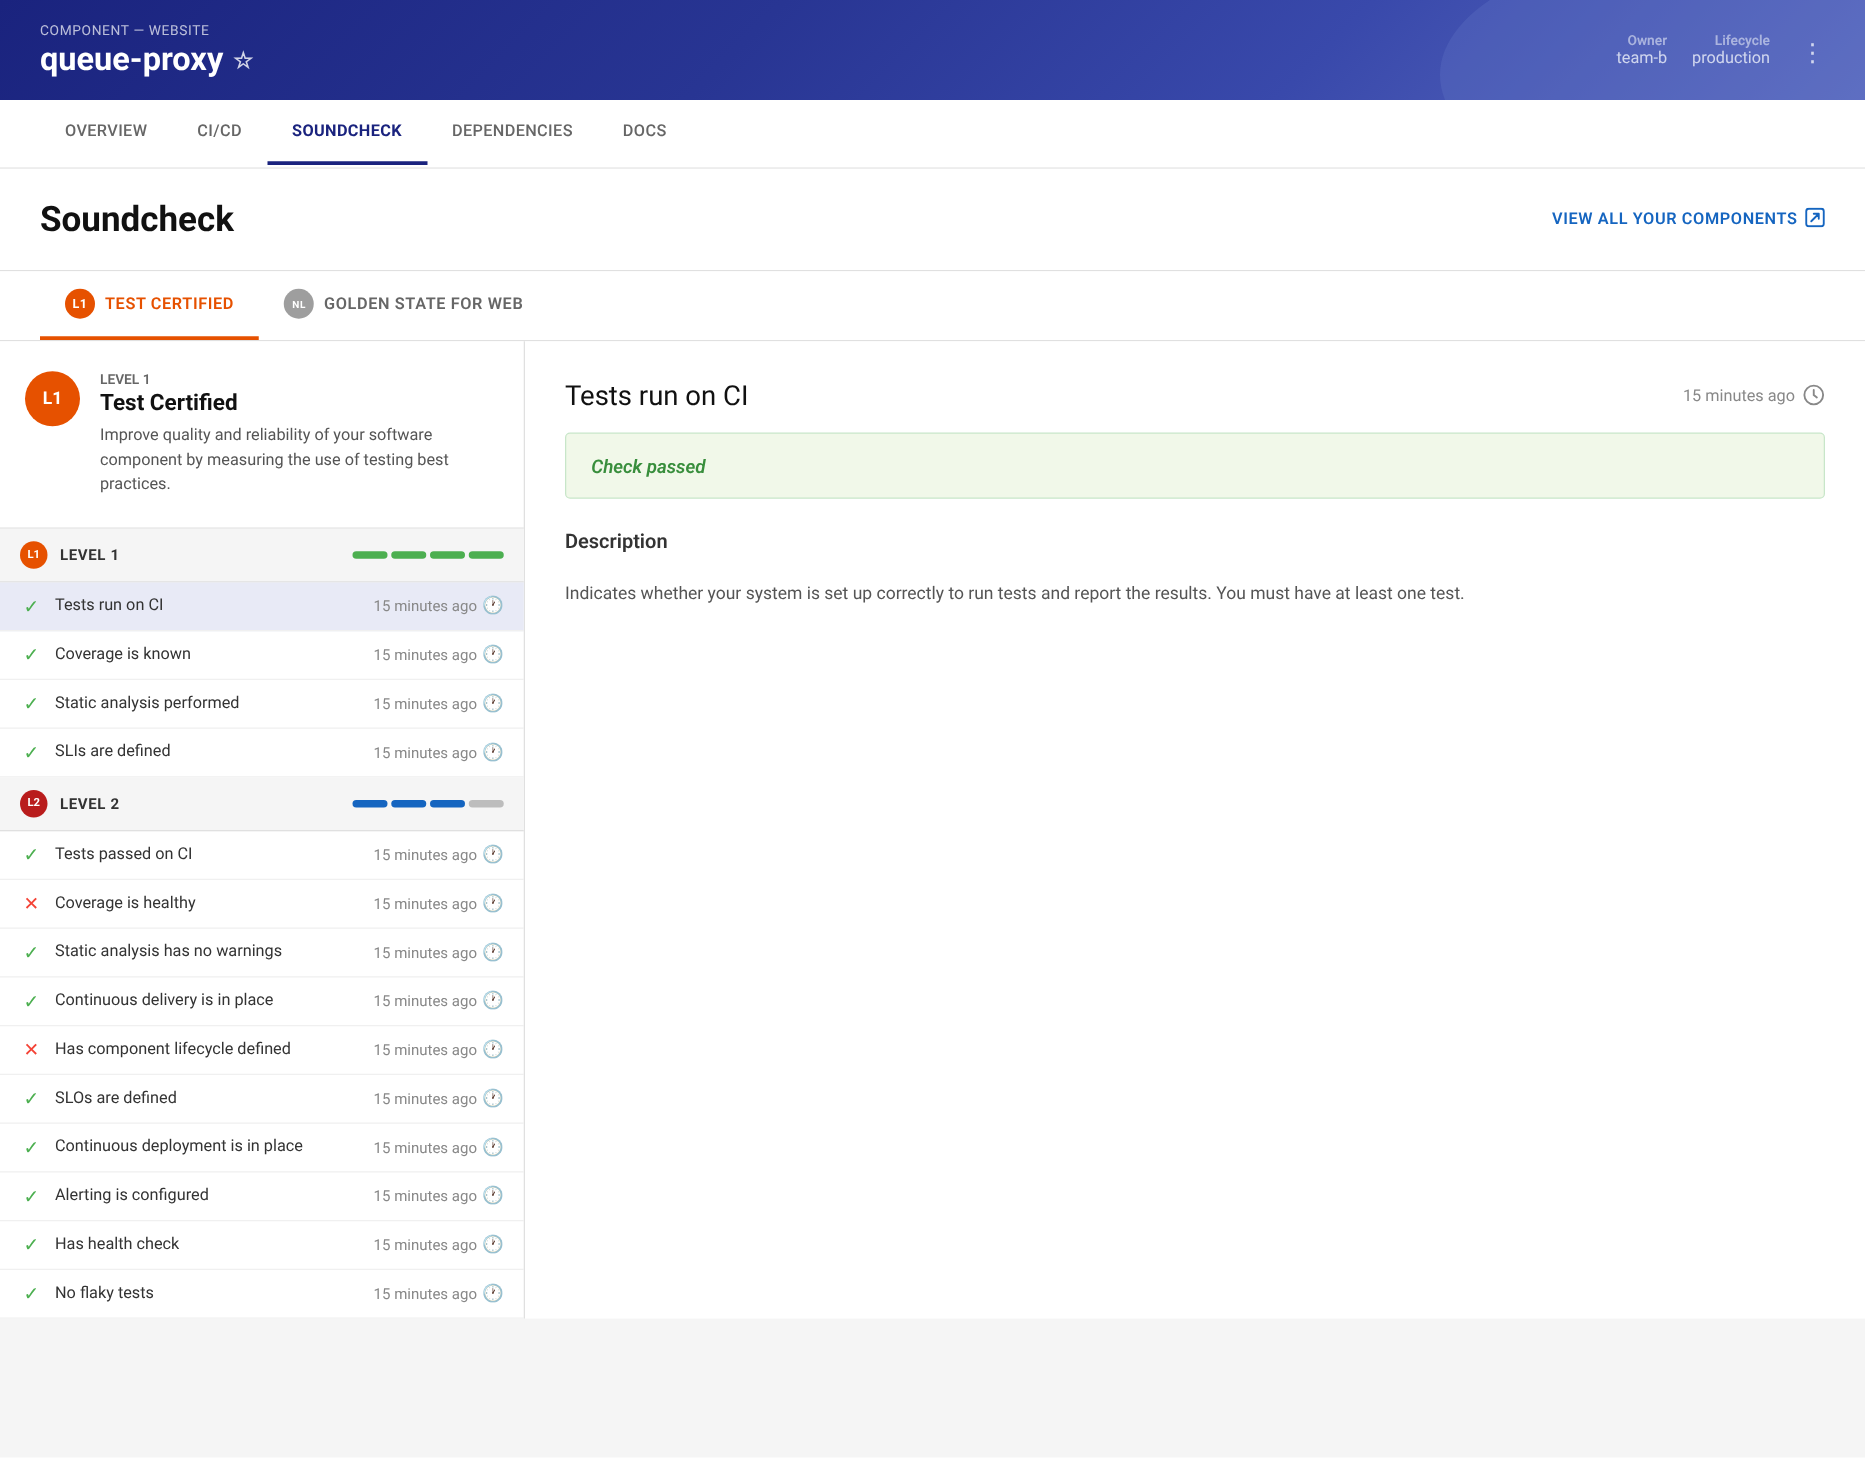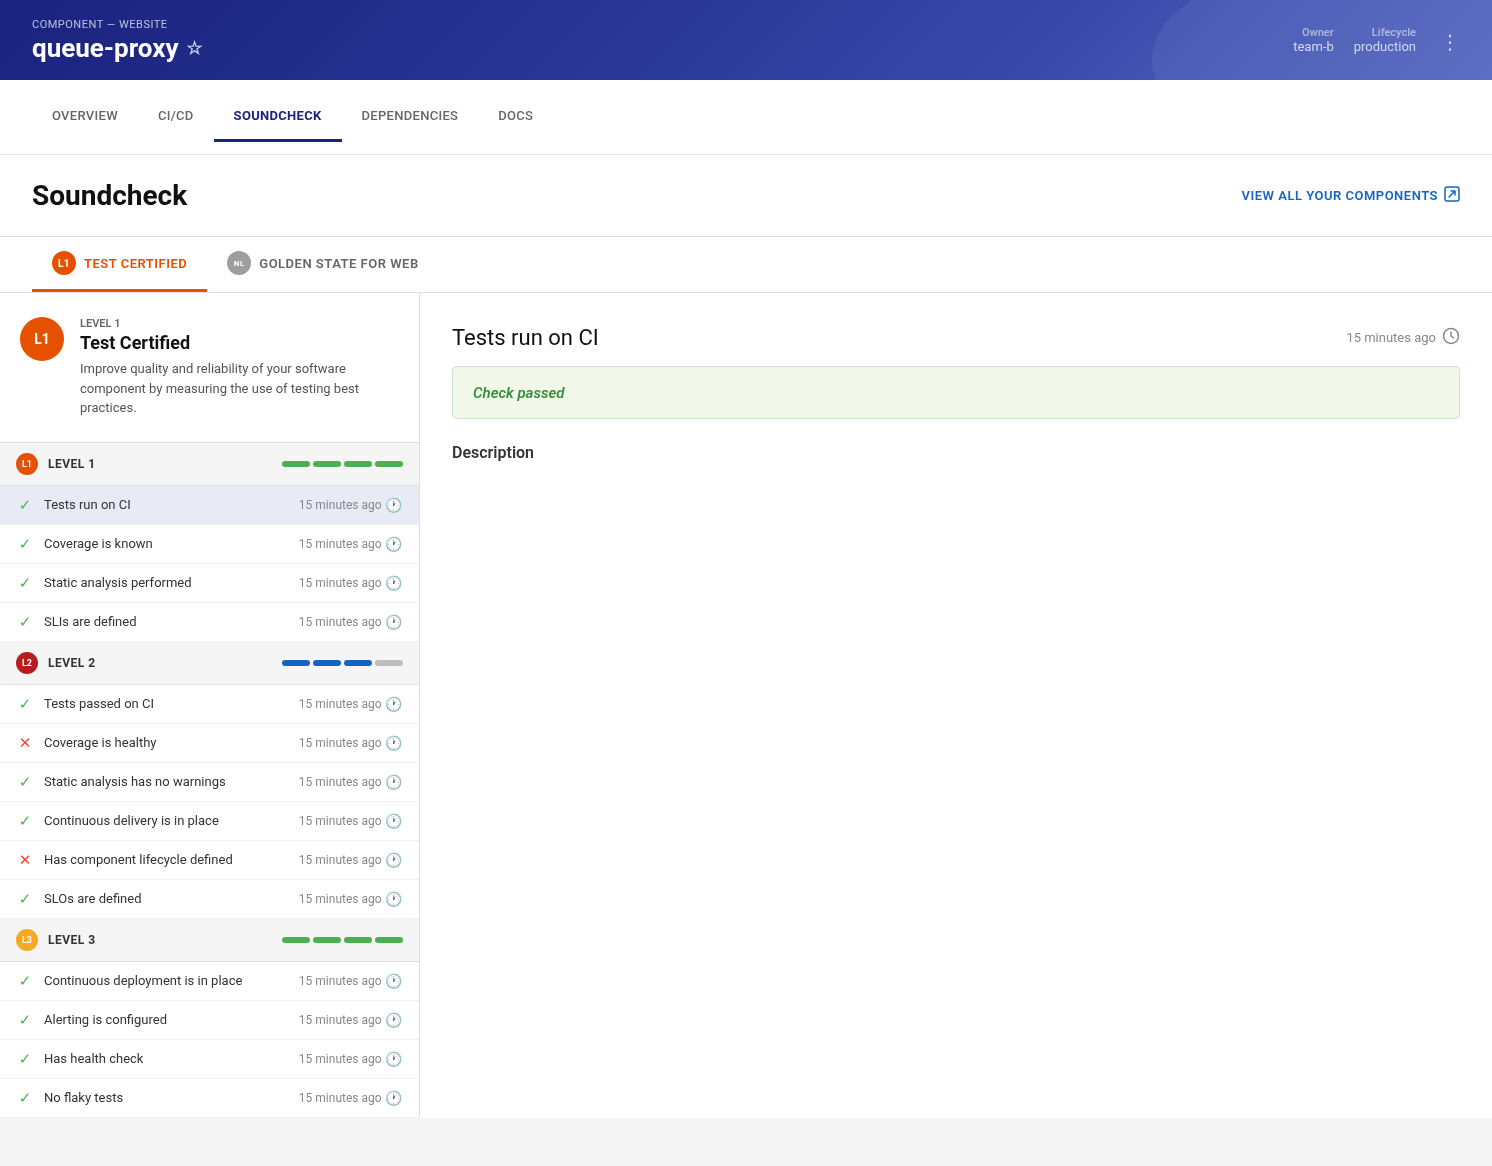--- a/index.html
+++ b/index.html
@@ -33,21 +33,21 @@
     .header-meta { display: flex; gap: 20px; }
     .meta-item { display: flex; flex-direction: column; align-items: flex-end; }
     .meta-label { font-size: 11px; color: rgba(255,255,255,0.7); font-weight: 600; }
     .meta-value { font-size: 13px; color: white; }
     .more-icon { font-size: 20px; cursor: pointer; color: white; }
 
     
     .nav-bar {
       background: white;
       border-bottom: 1px solid #e0e0e0;
-      padding: 12px 32px;
+      padding: 2px 32px;
       display: flex;
       gap: 0;
     }
     .nav-tab {
       padding: 16px 20px;
       font-size: 13px;
       font-weight: 500;
       color: #666;
       cursor: pointer;
       border-bottom: 3px solid transparent;
@@ -359,30 +359,20 @@
     </div>
     <div class="check-row">
       <span class="check-icon check-pass">✓</span>
       <span class="check-label">SLOs are defined</span>
       <span class="check-time">
         <span>15 minutes ago</span>
         <span class="clock-icon">🕐</span>
       </span>
     </div>
 
-    <div class="level-header">
-      <div class="level-badge-small badge-l3" style="font-size:9px;">L3</div>
-      <span class="level-header-label">LEVEL 3</span>
-      <div class="progress-bar-container">
-        <div class="progress-segment seg-green"></div>
-        <div class="progress-segment seg-green"></div>
-        <div class="progress-segment seg-green"></div>
-        <div class="progress-segment seg-green"></div>
-      </div>
-    </div>
     <div class="check-row">
       <span class="check-icon check-pass">✓</span>
       <span class="check-label">Continuous deployment is in place</span>
       <span class="check-time">
         <span>15 minutes ago</span>
         <span class="clock-icon">🕐</span>
       </span>
     </div>
     <div class="check-row">
       <span class="check-icon check-pass">✓</span>
@@ -421,15 +411,16 @@
             <path d="M9 5V9L11.5 11" stroke="#888" stroke-width="1.5" stroke-linecap="round"></path>
           </svg>
         </span>
       </div>
     </div>
     <div class="check-passed-box">
       <span class="check-passed-text">Check passed</span>
     </div>
     <div class="description-section">
       <h3>Description</h3>
+      <p>Indicates whether your system is set up correctly to run tests and report the results. You must have at least one test.</p>
     </div>
   </div>
 </div>
 
 </body></html>

